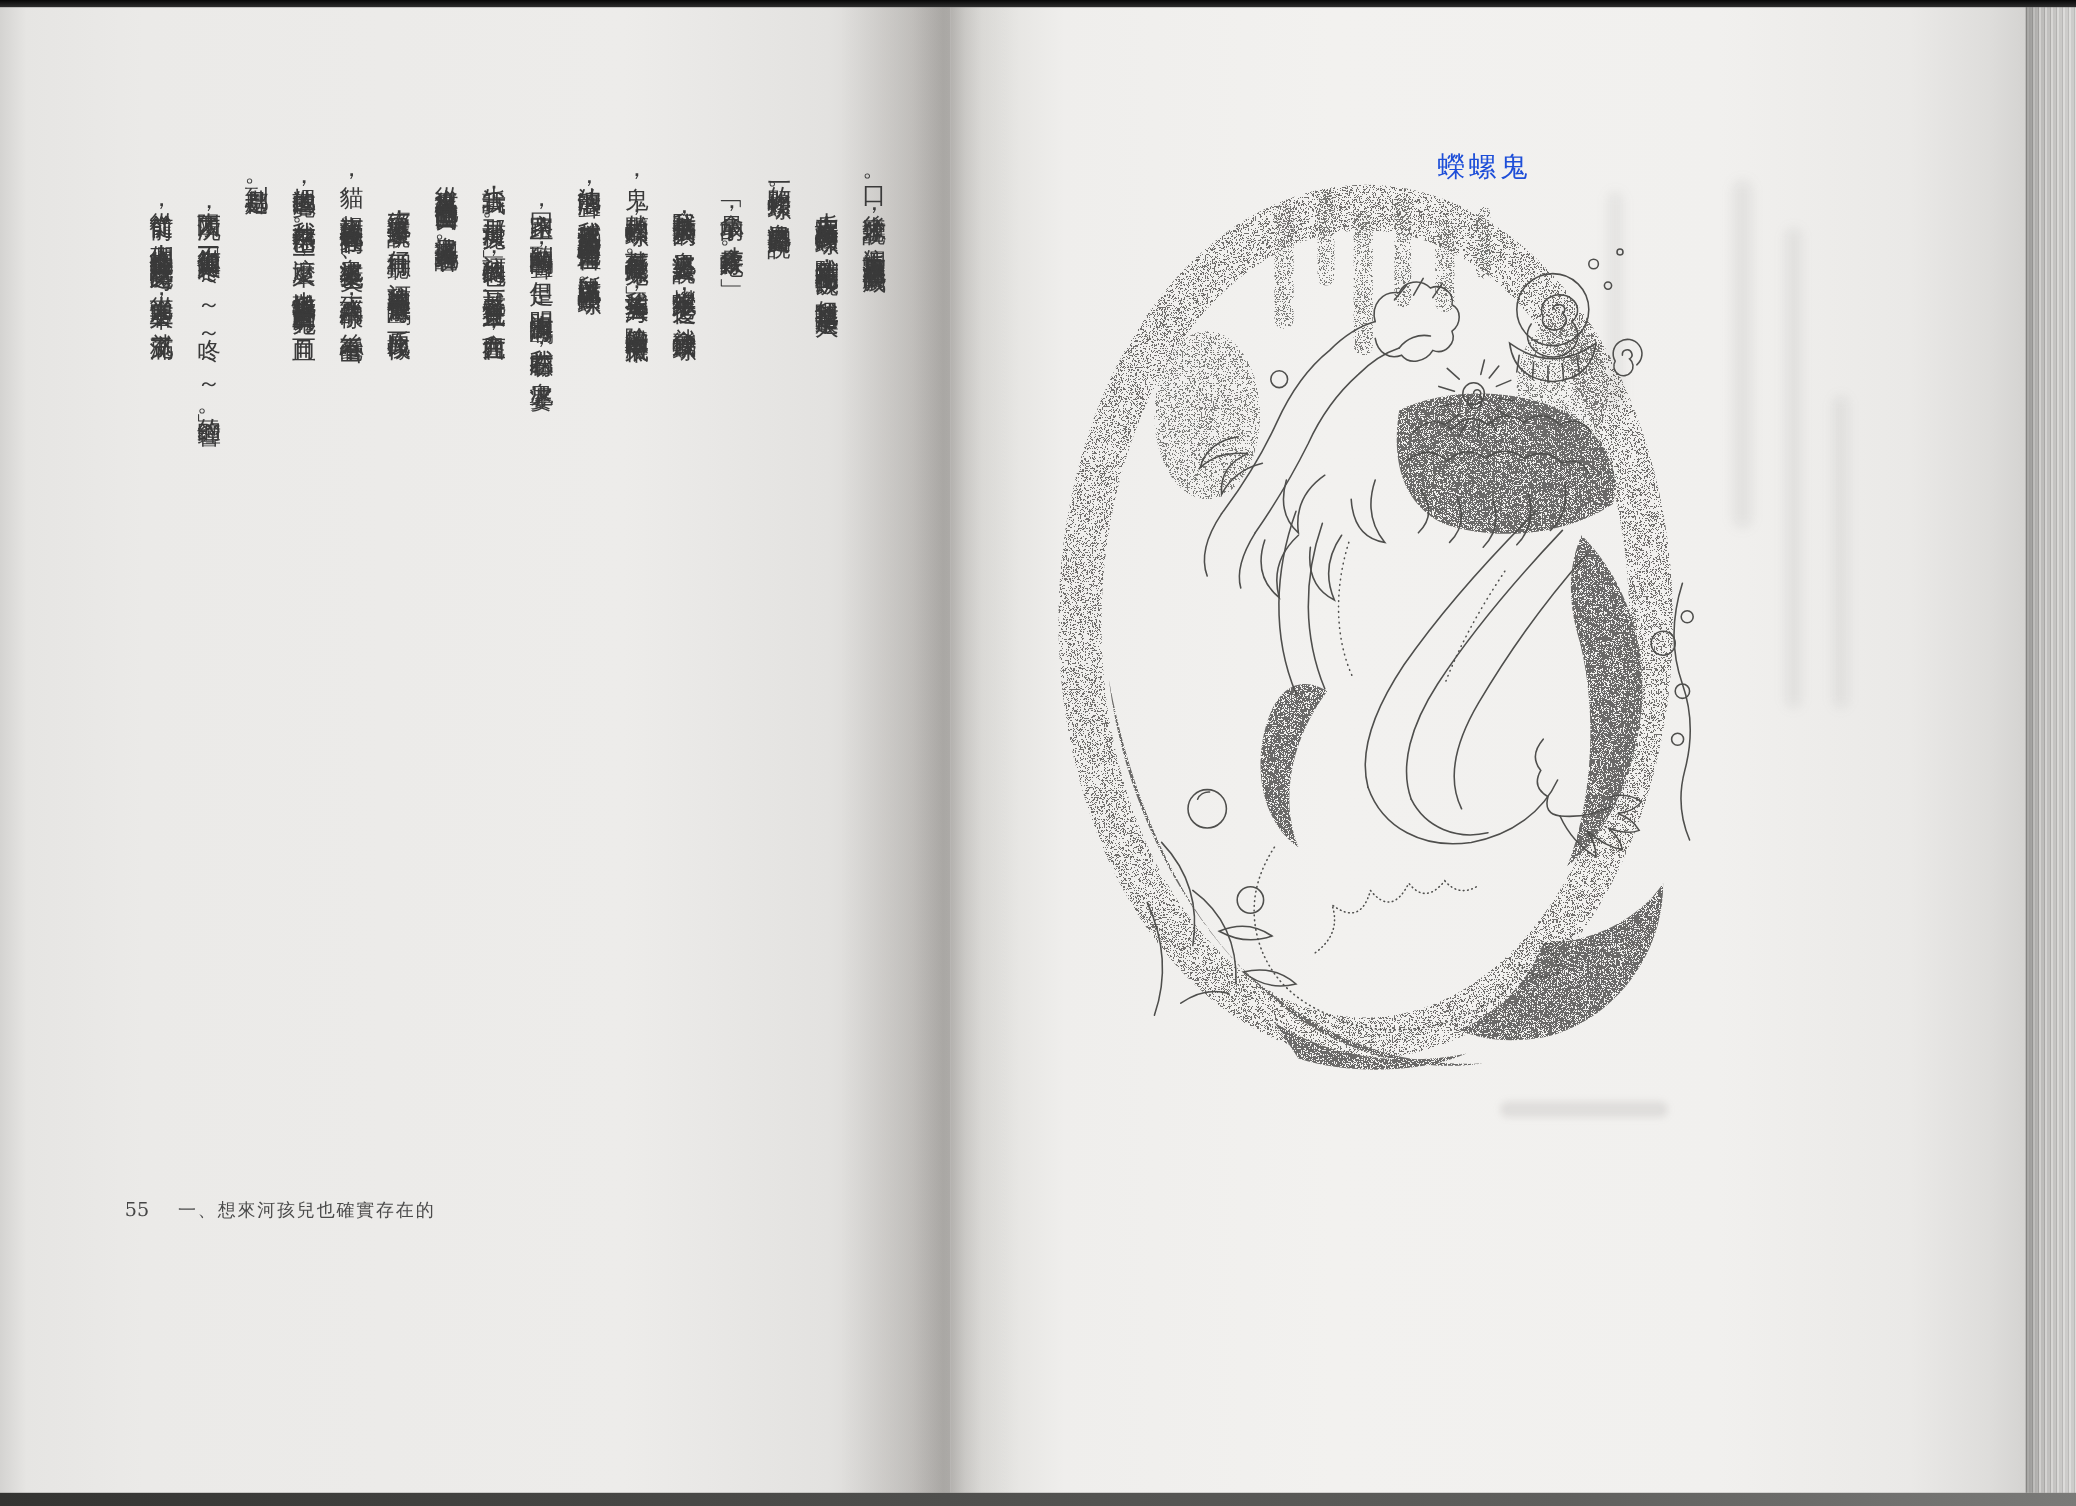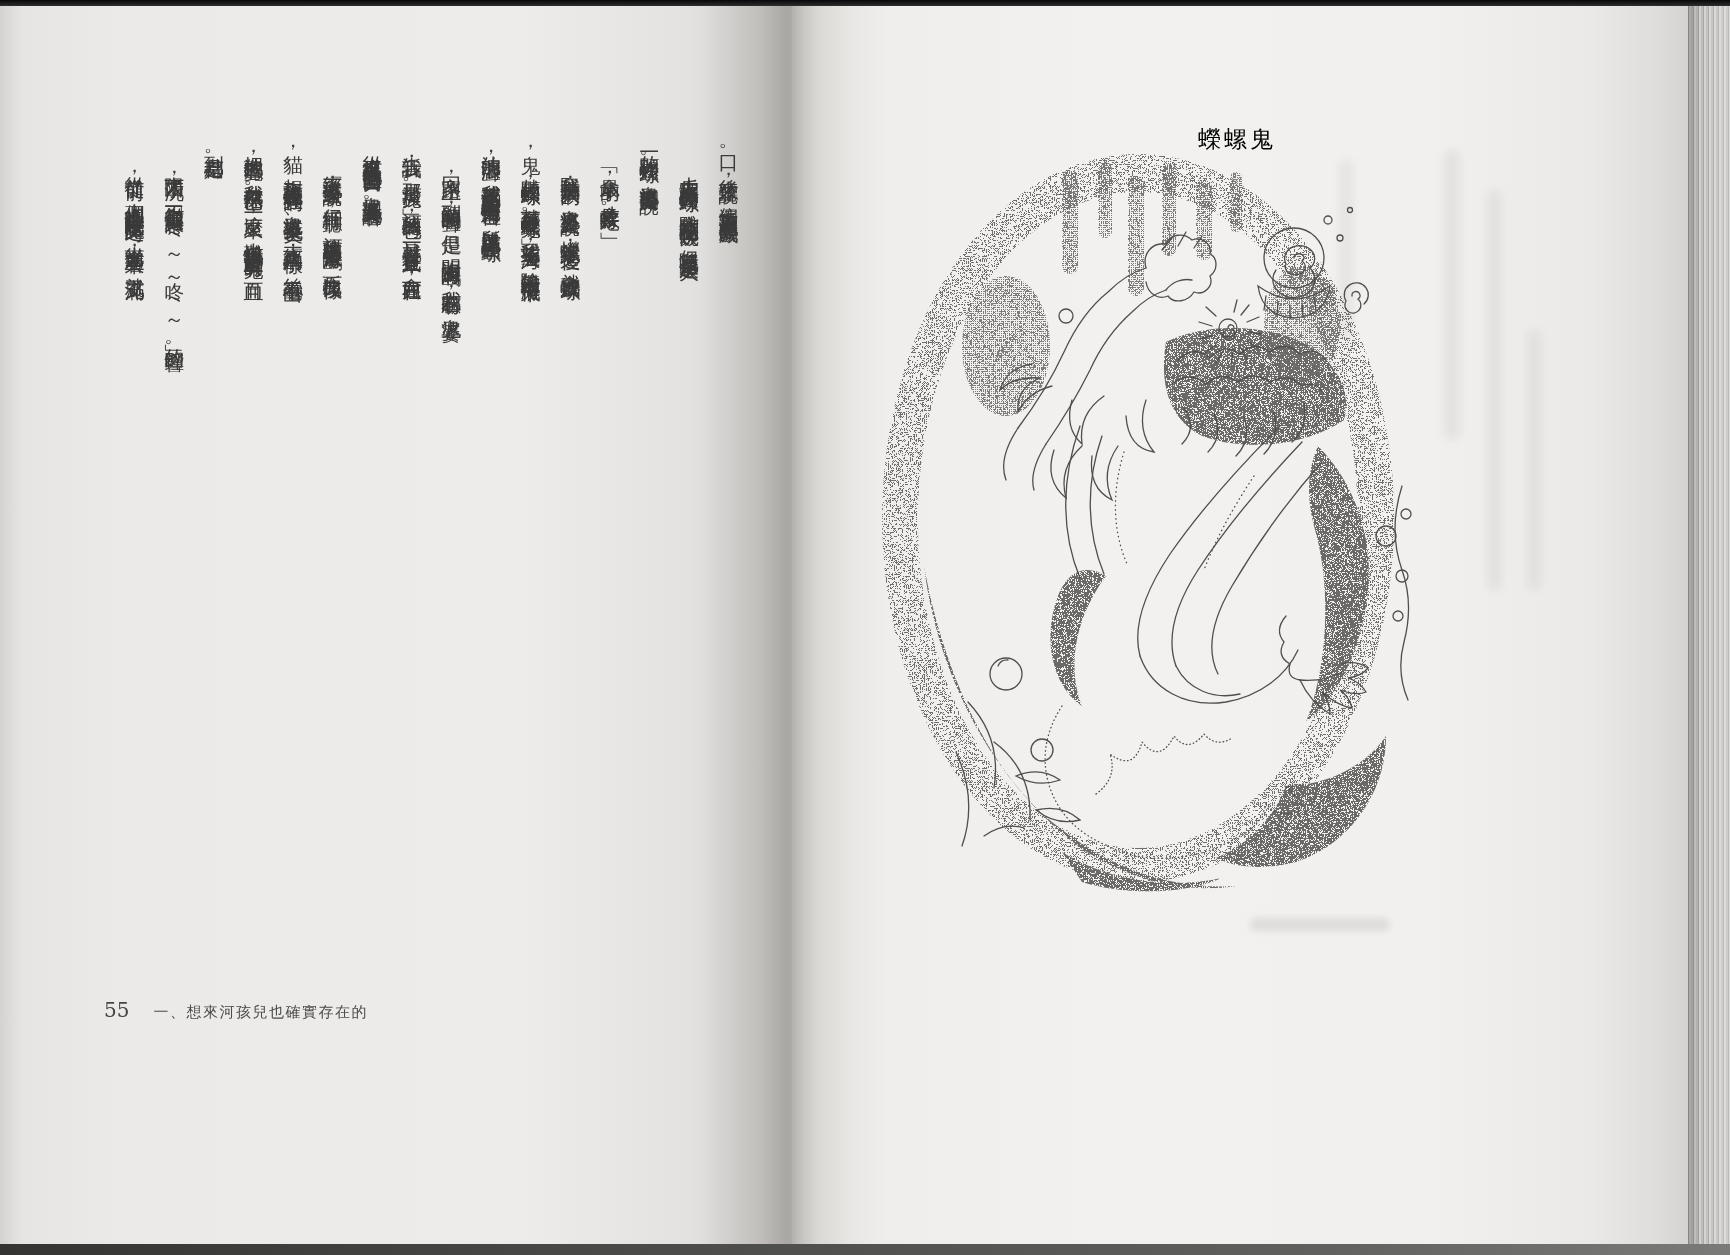--- a/index.html
+++ b/index.html
@@ -23,22 +23,22 @@
       repeating-linear-gradient(90deg,#a5a4a2 0 1px,#d2d1cf 1px 3px,#bcbbb9 3px 5px);}
   
   .vtext{
     position:absolute;left:114px;top:140px;width:634px;height:806px;
     writing-mode:vertical-rl;-webkit-writing-mode:vertical-rl;
     color:#3a3a3a;font-size:20px;
   }
   .vtext .col{height:100%;line-height:39.6px;letter-spacing:1.4px;}
   .vtext .col.indent{padding-top:21px;}
   .page-footer{position:absolute;left:104px;top:998px;font-size:15px;color:#4b4b4b;letter-spacing:1.5px;}
-  .page-footer .num{display:inline-block;font-size:20px;margin-right:24px;letter-spacing:0;color:#454545;}
-  .plate-title{position:absolute;left:1198px;top:124px;font-size:23px;color:#000000;letter-spacing:3px;}
+  .page-footer .num{display:inline-block;font-size:16px;margin-right:24px;letter-spacing:0;color:#454545;}
+  .plate-title{position:absolute;left:1198px;top:124px;font-size:23px;color:#1d4ed8;letter-spacing:3px;}
   .illustration{position:absolute;left:866px;top:146px;}
   .ghost{position:absolute;background:rgba(110,108,104,.10);filter:blur(5px);border-radius:8px;}
   .g1{left:1444px;top:150px;width:16px;height:290px;}
   .g2{left:1488px;top:190px;width:13px;height:400px;}
   .g3{left:1528px;top:330px;width:12px;height:260px;}
   .g4{left:1250px;top:918px;width:140px;height:13px;background:rgba(110,108,104,.14);filter:blur(3px);}
   .g5{left:1340px;top:160px;width:12px;height:180px;}
   .gutter{position:absolute;left:700px;top:6px;width:170px;height:1238px;pointer-events:none;
     background:linear-gradient(to right, rgba(0,0,0,0) 0, rgba(40,36,32,.10) 60px, rgba(40,36,32,.16) 86px, rgba(40,36,32,.06) 104px, rgba(0,0,0,0) 150px);}
 </style>

